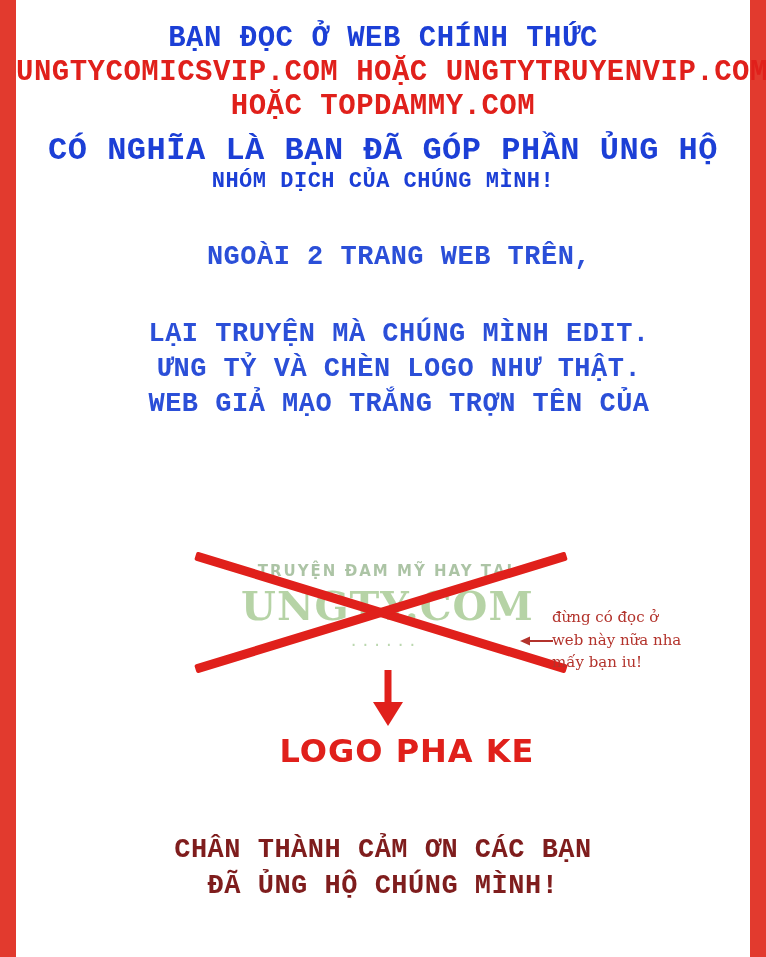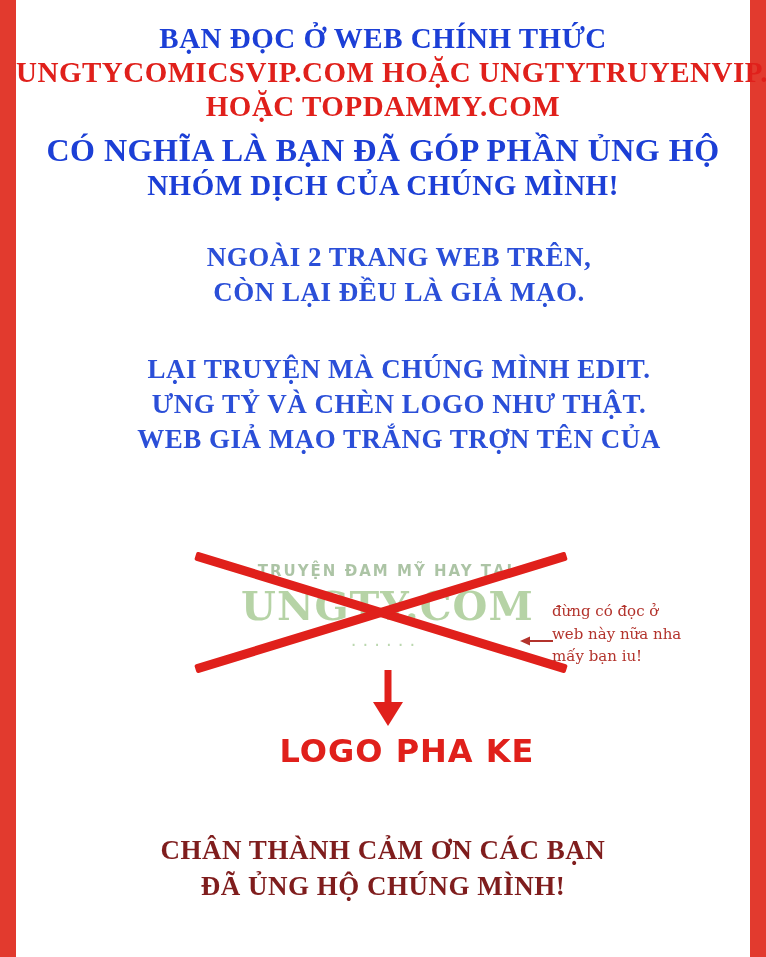--- a/index.html
+++ b/index.html
@@ -34,41 +34,41 @@
   }
 
   .block {
     text-align: center;
     width: 100%;
   }
 
   .line {
     display: block;
     white-space: nowrap;
-    font-family: Liberation Serif, serif;
+    font-family: Liberation Mono, monospace;
     font-weight: bold;
     letter-spacing: 0.5px;
   }
 
   
   .hdr {
     position: absolute;
     left: 0;
     top: 22px;
     width: 734px;
   }
   .hdr .line { line-height: 1.17; }
   .l-red { color: #e0201b; }
   .l-blue { color: #1c3fd6; }
 
   .hdr-1 { font-size: 29px; }
   .hdr-2 { font-size: 29px; }
   .hdr-3 { font-size: 29px; }
   .hdr-4 { font-size: 32px; margin-top: 8px; }
-  .hdr-5 { font-size: 29px; }
+  .hdr-5 { font-size: 22px; }
 
   
   .mid {
     position: absolute;
     left: 16px;
     top: 240px;
     width: 734px;
     color: #2b4fd8;
   }
   .mid .line {
@@ -148,21 +148,21 @@
     height: 9px;
     background: #e0201b;
     border-radius: 2px;
   }
   .cross .a { transform: rotate(17deg); }
   .cross .b { transform: rotate(-17deg); }
 
   .note {
     position: absolute;
     left: 536px;
-    top: 44px;
+    top: 50px;
     width: 190px;
     color: #b3332c;
     font-family: "DejaVu Serif", serif;
     font-size: 15px;
     line-height: 1.5;
     text-align: left;
   }
   .note-arrow {
     position: absolute;
     left: 502px;
@@ -217,21 +217,20 @@
     <span class="line hdr-1 l-blue">BẠN ĐỌC Ở WEB CHÍNH THỨC</span>
     <span class="line hdr-2 l-red">UNGTYCOMICSVIP.COM HOẶC UNGTYTRUYENVIP.COM</span>
     <span class="line hdr-3 l-red">HOẶC TOPDAMMY.COM</span>
     <span class="line hdr-4 l-blue">CÓ NGHĨA LÀ BẠN ĐÃ GÓP PHẦN ỦNG HỘ</span>
     <span class="line hdr-5 l-blue">NHÓM DỊCH CỦA CHÚNG MÌNH!</span>
   </div>
 
   <div class="mid block">
     <div class="para1">
       <span class="line">NGOÀI 2 TRANG WEB TRÊN,</span>
-      <span class="line">CÒN LẠI ĐỀU LÀ GIẢ MẠO.</span>
     </div>
     <div class="para2">
       <span class="line">LẠI TRUYỆN MÀ CHÚNG MÌNH EDIT.</span>
       <span class="line">ƯNG TỶ VÀ CHÈN LOGO NHƯ THẬT.</span>
       <span class="line">WEB GIẢ MẠO TRẮNG TRỢN TÊN CỦA</span>
     </div>
   </div>
 
   <div class="logo-area">
 

